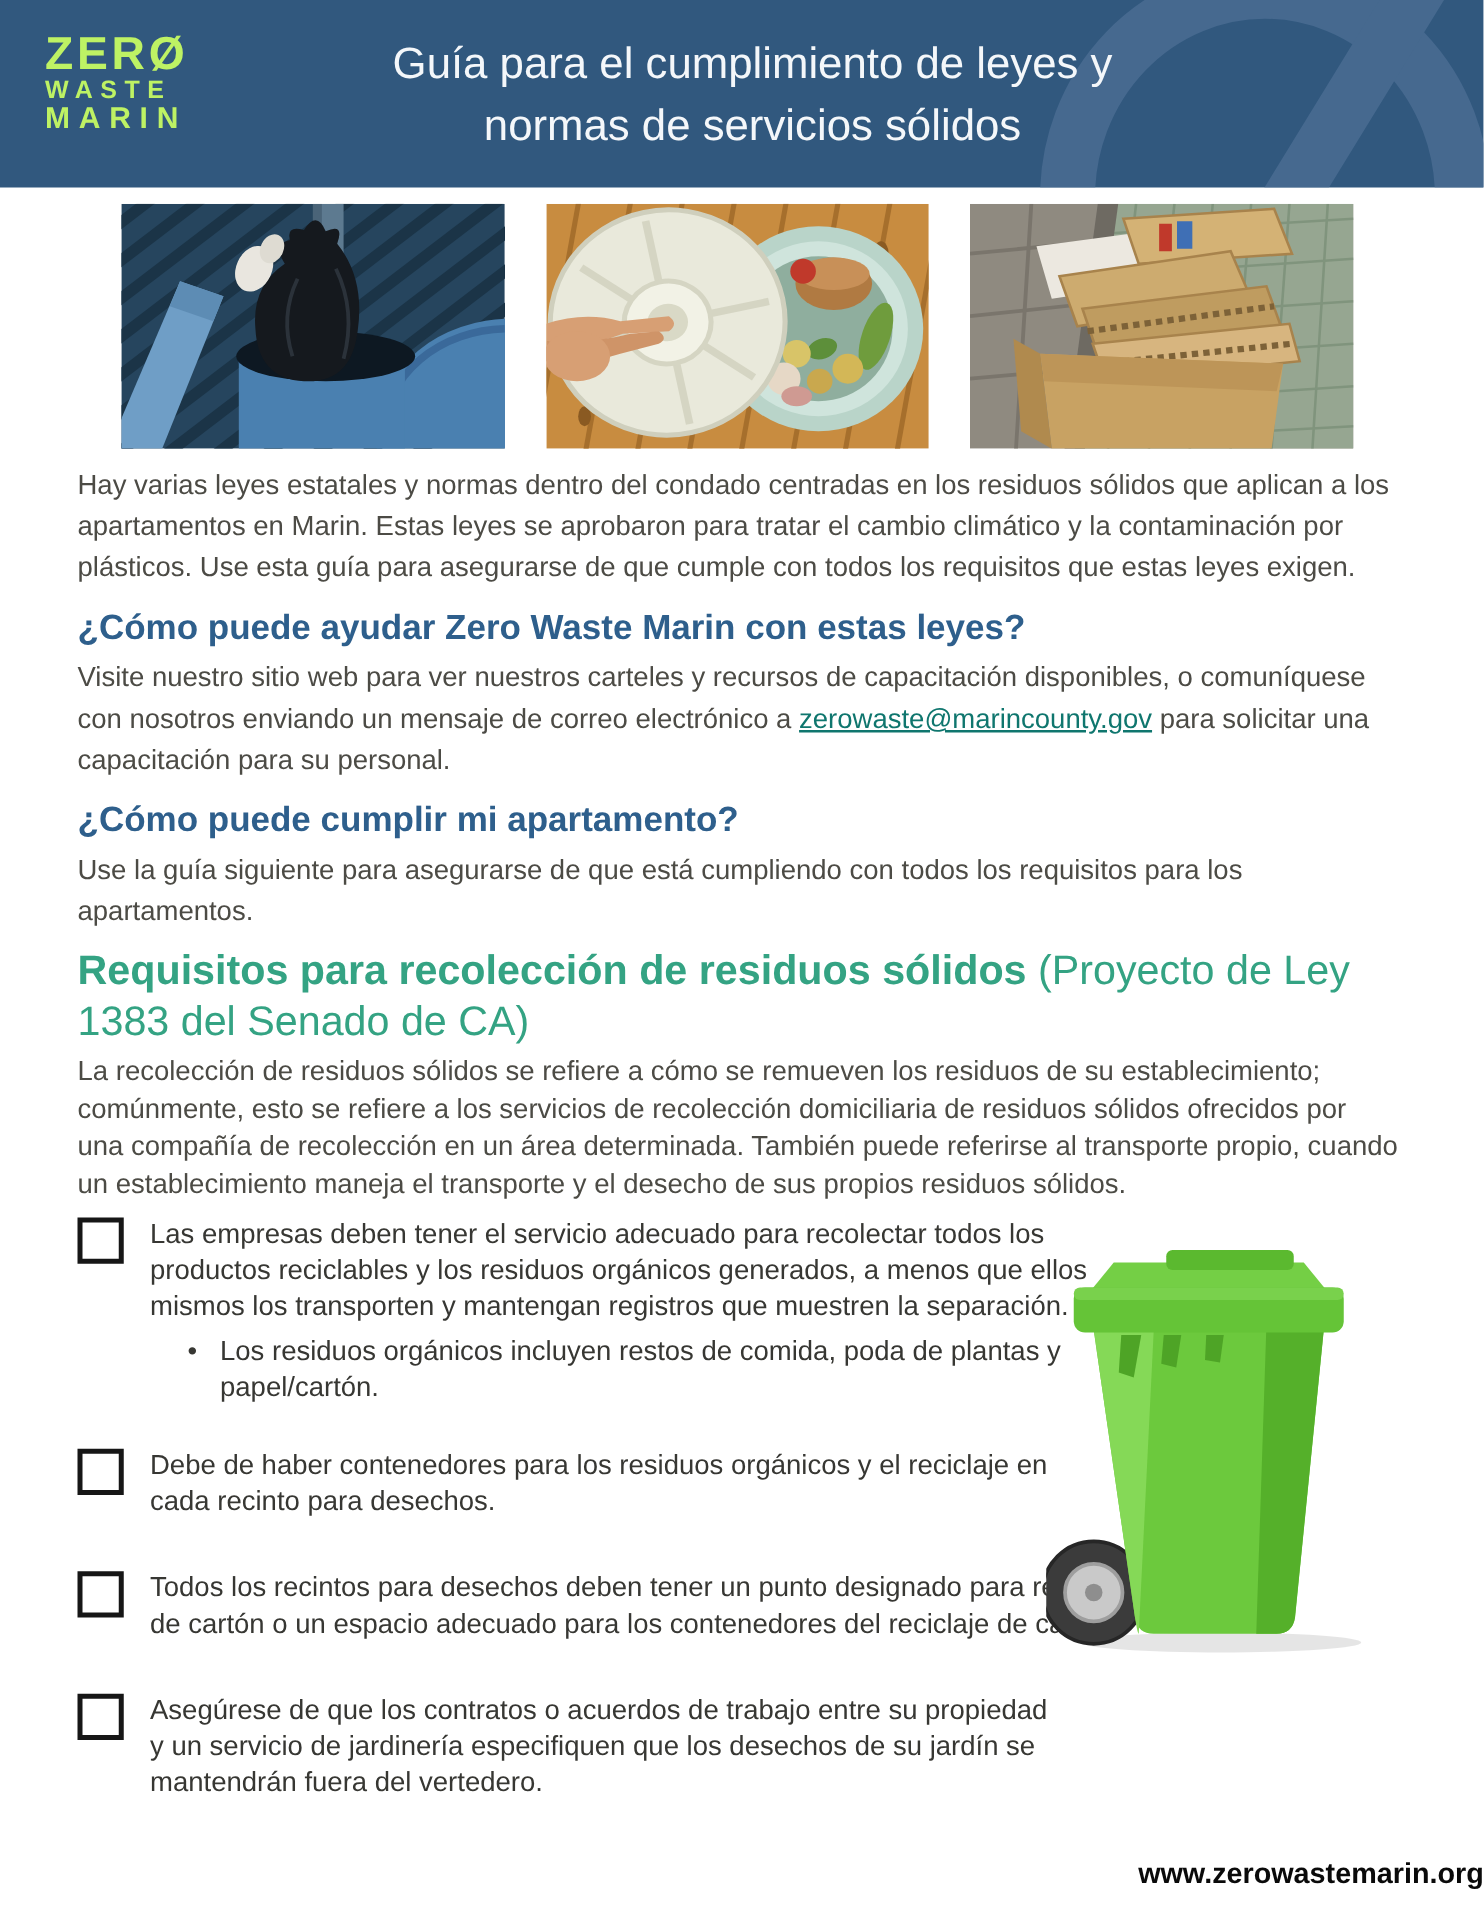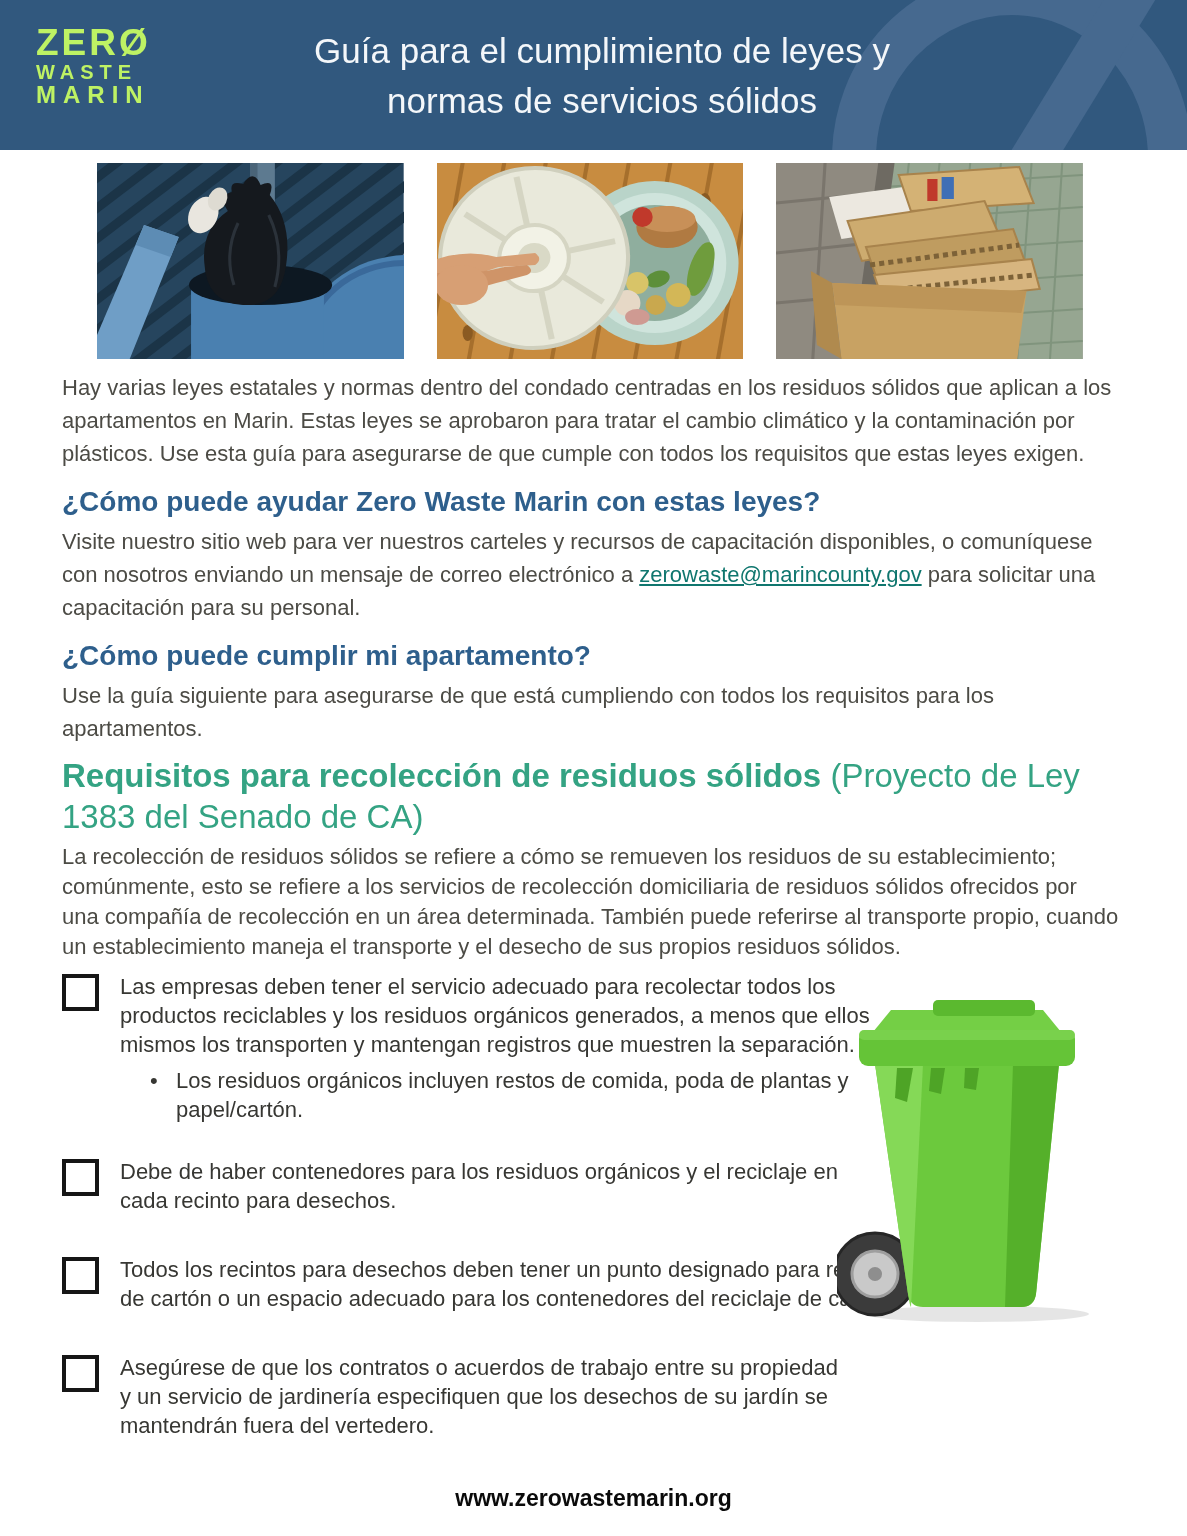--- a/index.html
+++ b/index.html
@@ -54,21 +54,21 @@
   }
   .check-text { font-size:22px; line-height:29px; color:#373733; }
   .sub-bullet { display:flex; margin:7px 0 0 30px; }
   .bullet-dot { flex:none; width:26px; font-size:22px; line-height:29px; color:#373733; }
 
   .bin-wrap { position:absolute; top:4px; right:22px; width:260px; height:348px; }
   .bin-wrap svg { display:block; width:100%; height:100%; }
 
   
   .footer {
-    position:absolute; left:0; right:0; bottom:24px; text-align:center;
+    position:absolute; left:0; right:0; bottom:24px; text-align:right;
     font-size:23px; font-weight:800; color:#0a0a0a;
   }
 </style>
 </head>
 <body>
 
 <div class="page">
 
   <div class="header">
     <svg class="watermark" viewBox="0 0 390 150">

